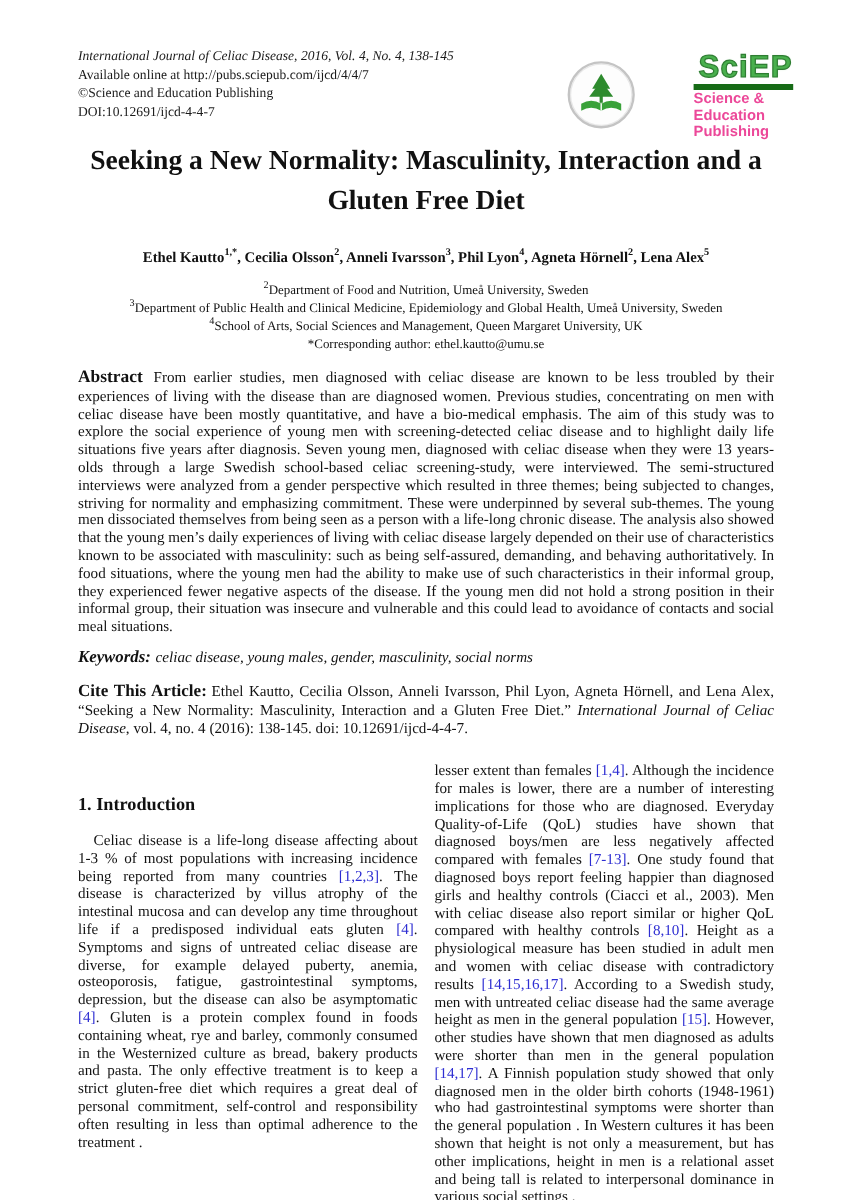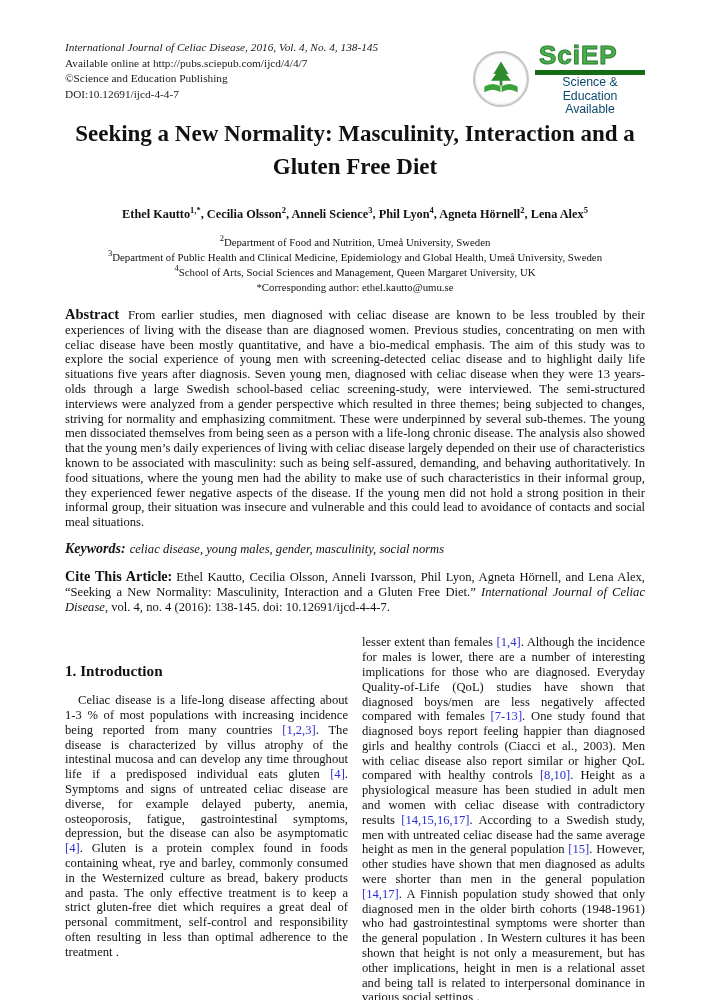--- a/index.html
+++ b/index.html
@@ -6,31 +6,31 @@
   html, body { background: #ffffff; }
   .page {
     width: 707px; height: 1000px; margin: 0 auto; background: #ffffff;
     font-family: "Liberation Serif", "DejaVu Serif", serif;
     color: #111; padding: 40px 62px 30px 65px; overflow: hidden; position: relative;
   }
   
   .hdr { display: flex; justify-content: space-between; align-items: flex-start; }
   .hdr-meta { font-size: 11.3px; line-height: 1.38; color: #1a1a1a; }
   .hdr-meta .jline { font-style: italic; }
-  .logo { display: flex; align-items: center; width: 172px; margin-top: 2px; }
+  .logo { display: flex; align-items: center; width: 172px; margin-top: 2px; gap: 43px; }
   .logo-emblem { width: 56px; height: 56px; border-radius: 50%; border: 2px solid #c4c4c4;
     background: #fdfdfd; flex: 0 0 auto; display: flex; align-items: center; justify-content: center;
     box-shadow: 0 0 0 1px #e8e8e8 inset; }
   .logo-right { margin-left: 6px; flex: 1; }
   .logo-word { font-family: "Liberation Sans", sans-serif; font-weight: bold; font-size: 26px;
     letter-spacing: 1px; color: #49b04d; -webkit-text-stroke: 1px #2e7d32;
     text-shadow: 0 0 2px #d8efd8; line-height: 1; padding-left: 4px; }
   .logo-bar { height: 5px; background: #166b16; margin: 2px 0 1px 0; }
-  .logo-tag { font-family: "Liberation Sans", sans-serif; font-weight: normal; font-size: 12.3px;
-    color: #0c4a6e; text-align: center; line-height: 1.1; }
+  .logo-tag { font-family: "Liberation Sans", sans-serif; font-weight: bold; font-size: 12.3px;
+    color: #ec4899; line-height: 1.1; }
   
   .title { text-align: center; font-weight: bold; font-size: 23px; line-height: 1.45; padding: 0 10px; }
   .authors { margin-top: 24px; text-align: center; font-weight: bold; font-size: 12.3px; }
   .author:not(:last-child)::after { content: ", "; }
   sup { font-size: 8.5px; line-height: 0; }
   .affils { margin-top: 13px; text-align: center; font-size: 10.8px; line-height: 1.38; }
   
   .abstract { margin-top: 11px; text-align: justify; font-size: 12.6px; line-height: 1.175; }
   .abstract-label { font-weight: bold; font-size: 14.5px; margin-right: 9px; }
   .keywords { margin-top: 11px; font-size: 12.6px; font-style: italic; }
@@ -65,30 +65,30 @@
           <rect x="28.4" y="31" width="3.2" height="7" fill="#2e8b2e"></rect>
           <path d="M10 39 Q20 33 30 39 Q40 33 50 39 L50 46 Q40 40 30 46 Q20 40 10 46 Z" fill="#3aa23a"></path>
           <line x1="30" y1="39" x2="30" y2="46" stroke="#ffffff" stroke-width="1.4"></line>
         </svg>
       </div>
       <div class="logo-right">
         <div class="logo-word">SciEP</div>
         <div class="logo-bar"></div>
         <div class="logo-tag">
           <div>Science &amp; Education</div>
-          <div>Available</div>
+          <div>Publishing</div>
         </div>
       </div>
     </div>
   </div>
 
   <h1 class="title">Seeking a New Normality: Masculinity, Interaction and a Gluten Free Diet</h1>
 
   <div class="authors">
-    <span class="author"><span>Ethel Kautto</span><sup>1,*</sup></span><span class="author"><span>Cecilia Olsson</span><sup>2</sup></span><span class="author"><span>Anneli Science</span><sup>3</sup></span><span class="author"><span>Phil Lyon</span><sup>4</sup></span><span class="author"><span>Agneta Hörnell</span><sup>2</sup></span><span class="author"><span>Lena Alex</span><sup>5</sup></span>
+    <span class="author"><span>Ethel Kautto</span><sup>1,*</sup></span><span class="author"><span>Cecilia Olsson</span><sup>2</sup></span><span class="author"><span>Anneli Ivarsson</span><sup>3</sup></span><span class="author"><span>Phil Lyon</span><sup>4</sup></span><span class="author"><span>Agneta Hörnell</span><sup>2</sup></span><span class="author"><span>Lena Alex</span><sup>5</sup></span>
   </div>
 
   <div class="affils">
     <div><sup>2</sup><span>Department of Food and Nutrition, Umeå University, Sweden</span></div>
     <div><sup>3</sup><span>Department of Public Health and Clinical Medicine, Epidemiology and Global Health, Umeå University, Sweden</span></div>
     <div><sup>4</sup><span>School of Arts, Social Sciences and Management, Queen Margaret University, UK</span></div>
     <div>*Corresponding author: ethel.kautto@umu.se</div>
   </div>
 
   <div class="abstract">

